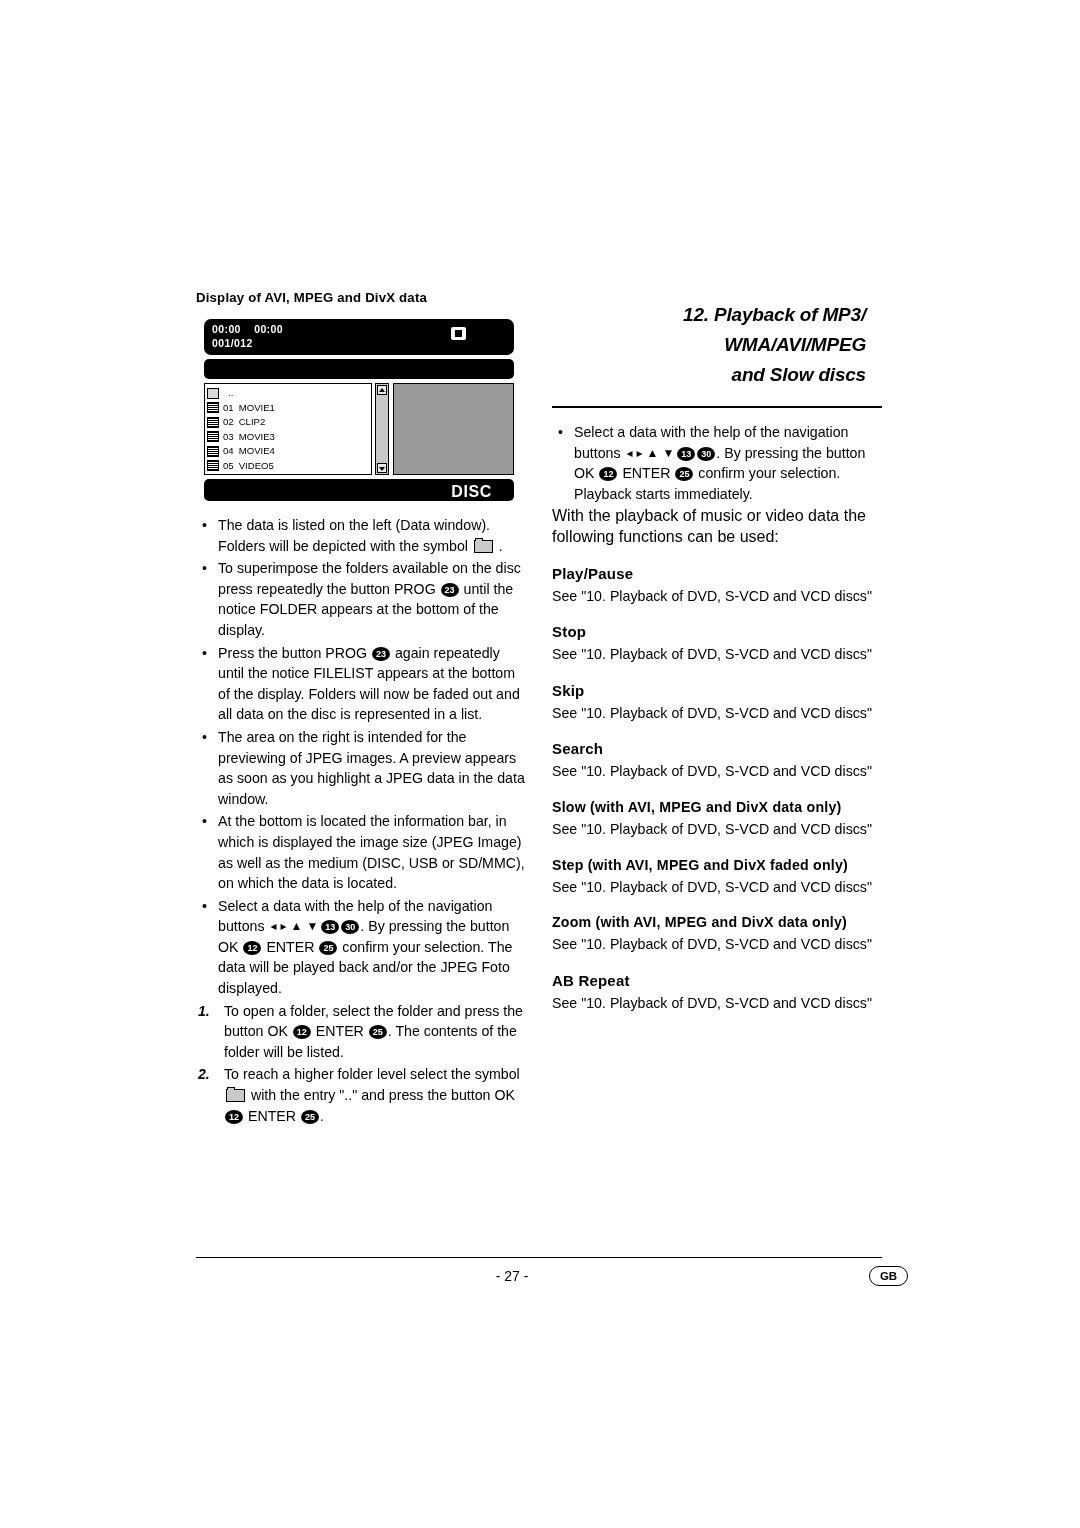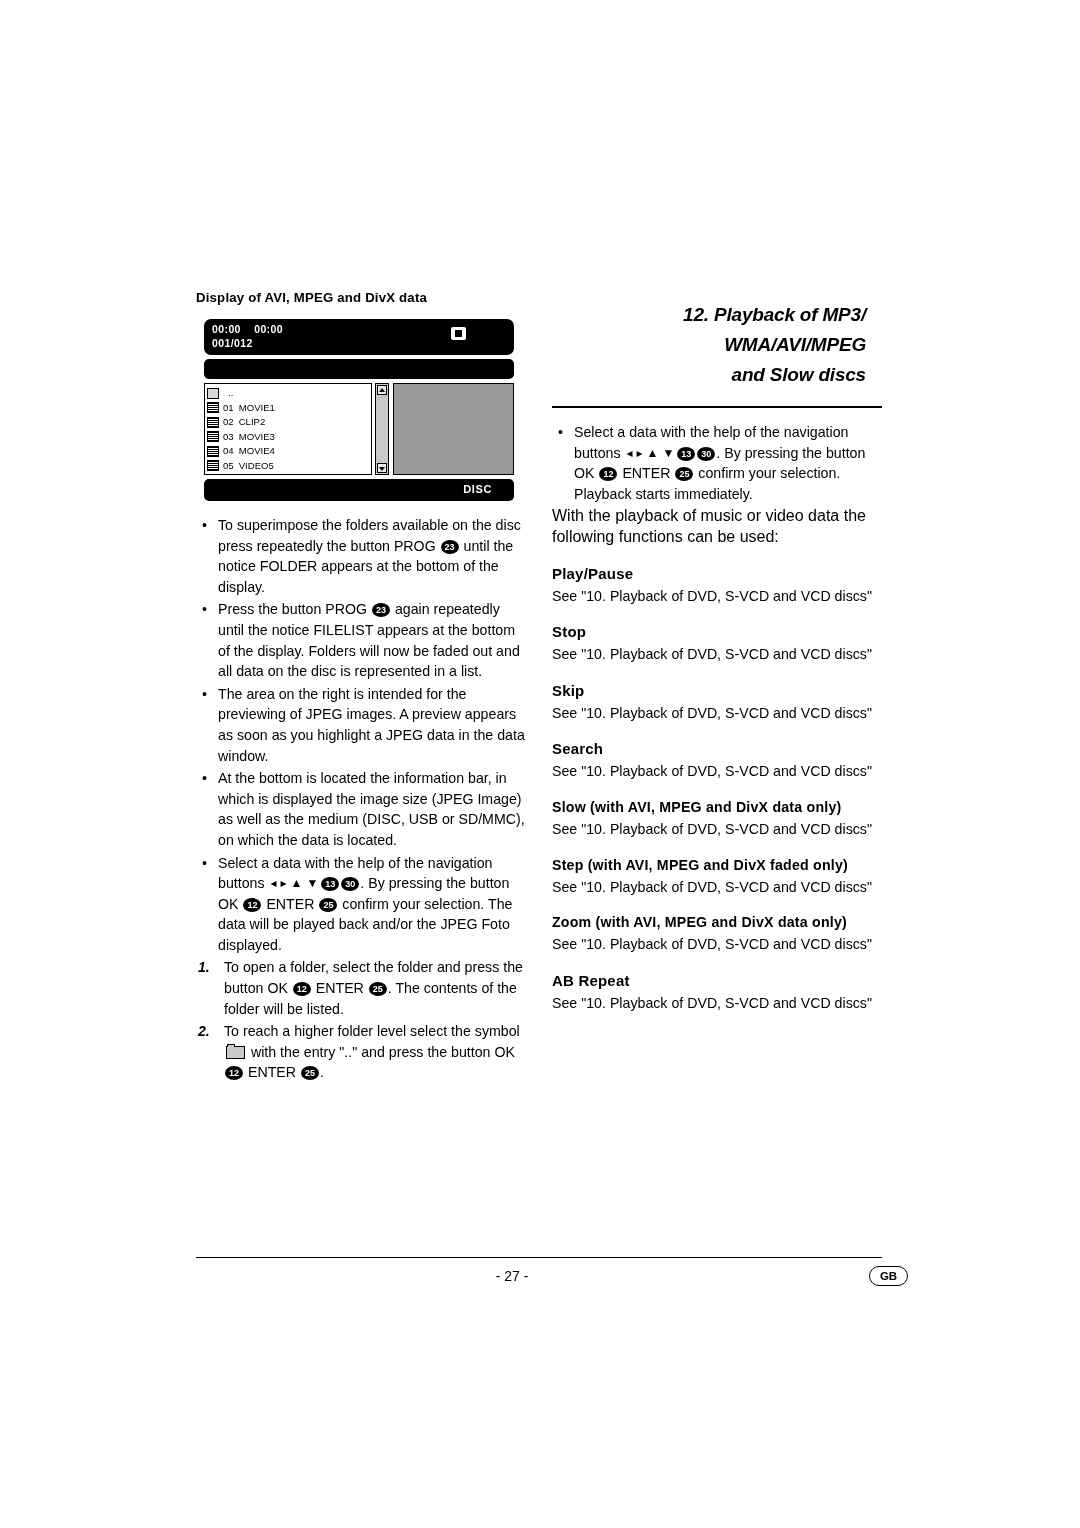--- a/index.html
+++ b/index.html
@@ -165,21 +165,21 @@
     color: #ffffff;
     border-radius: 5px;
     height: 22px;
     margin-top: 4px;
     position: relative;
   }
   .dev-disc {
     position: absolute;
     right: 22px;
     top: 4px;
-    font-size: 11px;
+    font-size: 16px;
     font-weight: bold;
     letter-spacing: 0.6px;
   }
   
   ul.bullets {
     list-style: none;
     margin: 0;
     padding: 0;
   }
   ul.bullets > li {
@@ -388,20 +388,21 @@
         </div>
         <div class="dev-preview"></div>
       </div>
 
       <div class="dev-bar-bottom">
         <span class="dev-disc">DISC</span>
       </div>
     </div>
 
     <ul class="bullets">
+      <li>The data is listed on the left (Data window). Folders will be depicted with the symbol <span class="foldericon-inline"></span> .</li>
       <li>To superimpose the folders available on the disc press repeatedly the button PROG <span class="kb">23</span> until the notice FOLDER appears at the bottom of the display.</li>
       <li>Press the button PROG <span class="kb">23</span> again repeatedly until the notice FILELIST appears at the bottom of the display. Folders will now be faded out and all data on the disc is represented in a list.</li>
       <li>The area on the right is intended for the previewing of JPEG images. A preview appears as soon as you highlight a JPEG data in the data window.</li>
       <li>At the bottom is located the information bar, in which is displayed the image size (JPEG Image) as well as the medium (DISC, USB or SD/MMC), on which the data is located.</li>
       <li>Select a data with the help of the navigation buttons <span class="arrowglyph">◂</span><span class="arrowglyph">▸</span><span class="arrowglyph">▲</span><span class="arrowglyph">▼</span><span class="kb">13</span><span class="kb">30</span>. By pressing the button OK <span class="kb">12</span> ENTER <span class="kb">25</span> confirm your selection. The data will be played back and/or the JPEG Foto displayed.</li>
     </ul>
 
     <ol class="numbered">
       <li><span class="num">1.</span>To open a folder, select the folder and press the button OK <span class="kb">12</span> ENTER <span class="kb">25</span>. The contents of the folder will be listed.</li>
       <li><span class="num">2.</span>To reach a higher folder level select the symbol <span class="foldericon-inline"></span> with the entry ".." and press the button OK <span class="kb">12</span> ENTER <span class="kb">25</span>.</li>

